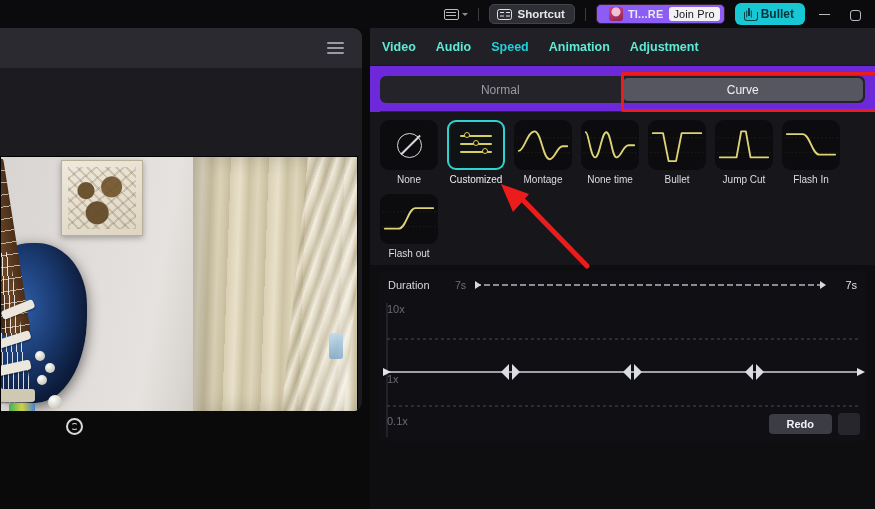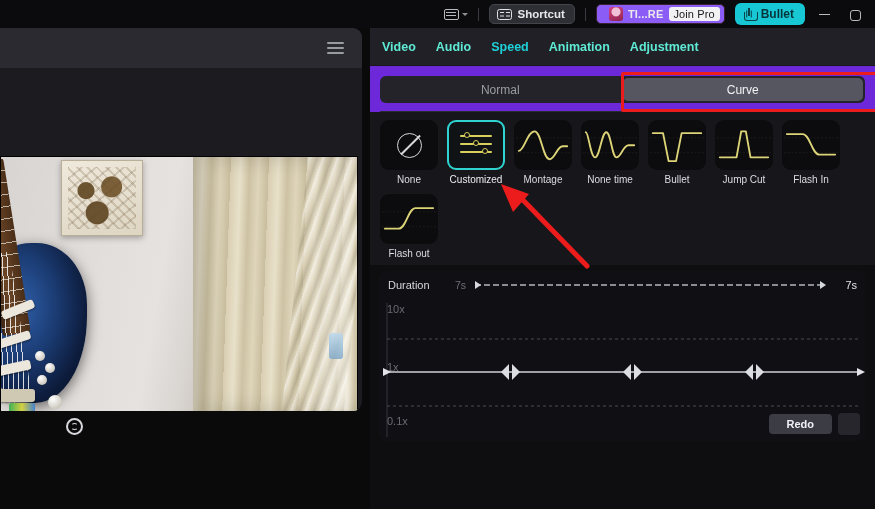--- a/index.html
+++ b/index.html
@@ -511,21 +511,21 @@
           <g fill="#dcdce3">
             <polygon points="130,65 130,81 122,73"></polygon>
               <polygon points="133,65 133,81 141,73"></polygon>
             <polygon points="252,65 252,81 244,73"></polygon>
               <polygon points="255,65 255,81 263,73"></polygon>
             <polygon points="374,65 374,81 366,73"></polygon>
               <polygon points="377,65 377,81 385,73"></polygon>
           </g>
         </svg>
         <span class="axis-lbl" style="top:4px">10x</span>
-        <span class="axis-lbl" style="top:62px">1x</span>
+        <span class="axis-lbl" style="top:74px">1x</span>
         <span class="axis-lbl" style="top:116px">0.1x</span>
 
         <div class="redo-row">
           <div class="redo-btn">Redo</div>
           <div class="sq-btn"></div>
         </div>
       </div>
     </div>
   </div>
 

